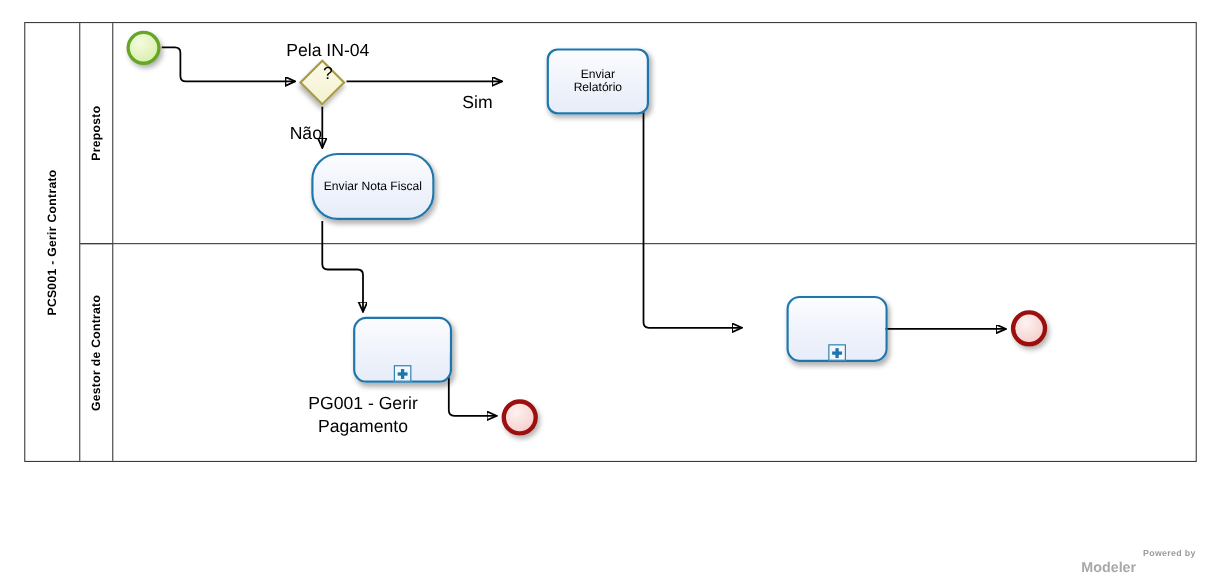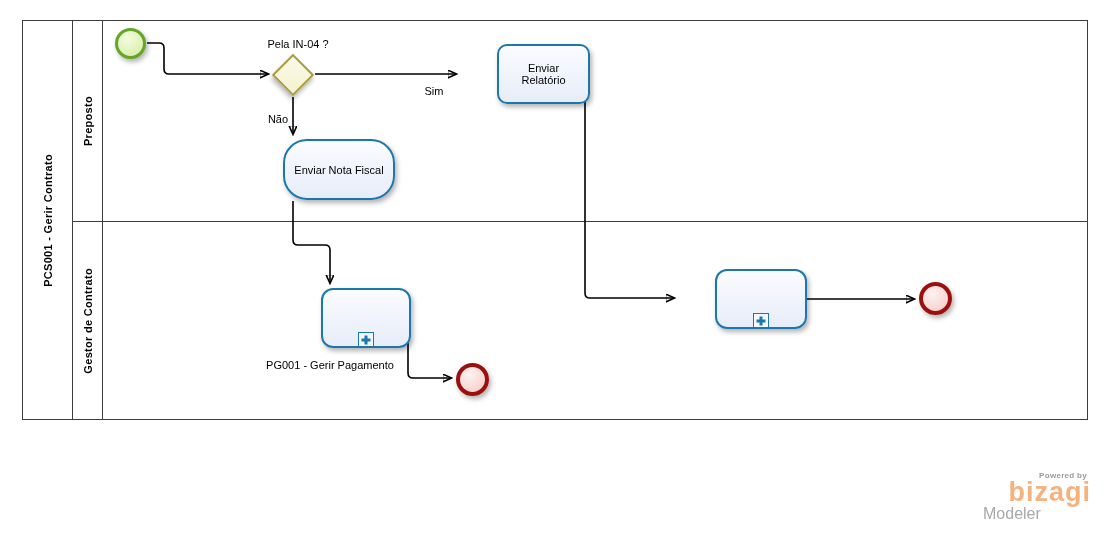--- a/index.html
+++ b/index.html
@@ -40,27 +40,27 @@
     border:2.5px solid #a79b3c;background:linear-gradient(135deg,#fbfae9 0%,#f4f1cf 100%);
     box-shadow:2px 3px 5px rgba(0,0,0,0.30);}
   .plus-marker{position:absolute;left:50%;bottom:-1px;transform:translateX(-50%);width:16px;height:15px;
     border:1.5px solid #1d77ad;background:#f4f7fc;box-sizing:border-box;}
   .plus-marker::before{content:"";position:absolute;left:50%;top:50%;transform:translate(-50%,-50%);
     width:9px;height:3px;background:#1d77ad;}
   .plus-marker::after{content:"";position:absolute;left:50%;top:50%;transform:translate(-50%,-50%);
     width:3px;height:9px;background:#1d77ad;}
 
   
-  .flabel{position:absolute;z-index:4;font-size:11px;color:#000;text-align:center;line-height:1.3;}
+  .flabel{position:absolute;z-index:4;font-size:16px;color:#000;text-align:center;line-height:1.3;}
 
   
   .brand-box{position:absolute;right:18px;bottom:10px;width:110px;text-align:right;z-index:5;}
   .powered-by{font-size:8px;font-weight:bold;color:#9b9b9b;letter-spacing:0.3px;margin-right:4px;}
   .brand-word{font-size:27px;font-weight:bold;color:#f5b17e;letter-spacing:1px;line-height:0.9;text-transform:lowercase;}
-  .brand-product{font-size:16px;color:#a8a8a8;text-align:left;margin-left:2px;margin-top:1px;}
+  .brand-product{font-size:13px;color:#a8a8a8;text-align:left;margin-left:2px;margin-top:1px;font-weight:bold;}
 </style>
 </head>
 <body>
 
 <div class="canvas">
 
   <div class="pool">
     <div class="pool-title-band">
       <span class="vtext">PCS001 - Gerir Contrato</span>
     </div>
@@ -109,17 +109,16 @@
     <span class="plus-marker"></span>
   </div>
 
   <div class="flabel" style="left:258px;top:37px;width:80px;">Pela IN-04 ?</div>
   <div class="flabel" style="left:418px;top:84px;width:32px;">Sim</div>
   <div class="flabel" style="left:261px;top:112px;width:34px;">Não</div>
   <div class="flabel" style="left:255px;top:358px;width:150px;">PG001 - Gerir Pagamento</div>
 
   <div class="brand-box">
     <div class="powered-by">Powered by</div>
-    <div class="brand-word">bizagi</div>
     <div class="brand-product">Modeler</div>
   </div>
 
 </div>
 
 </body></html>

